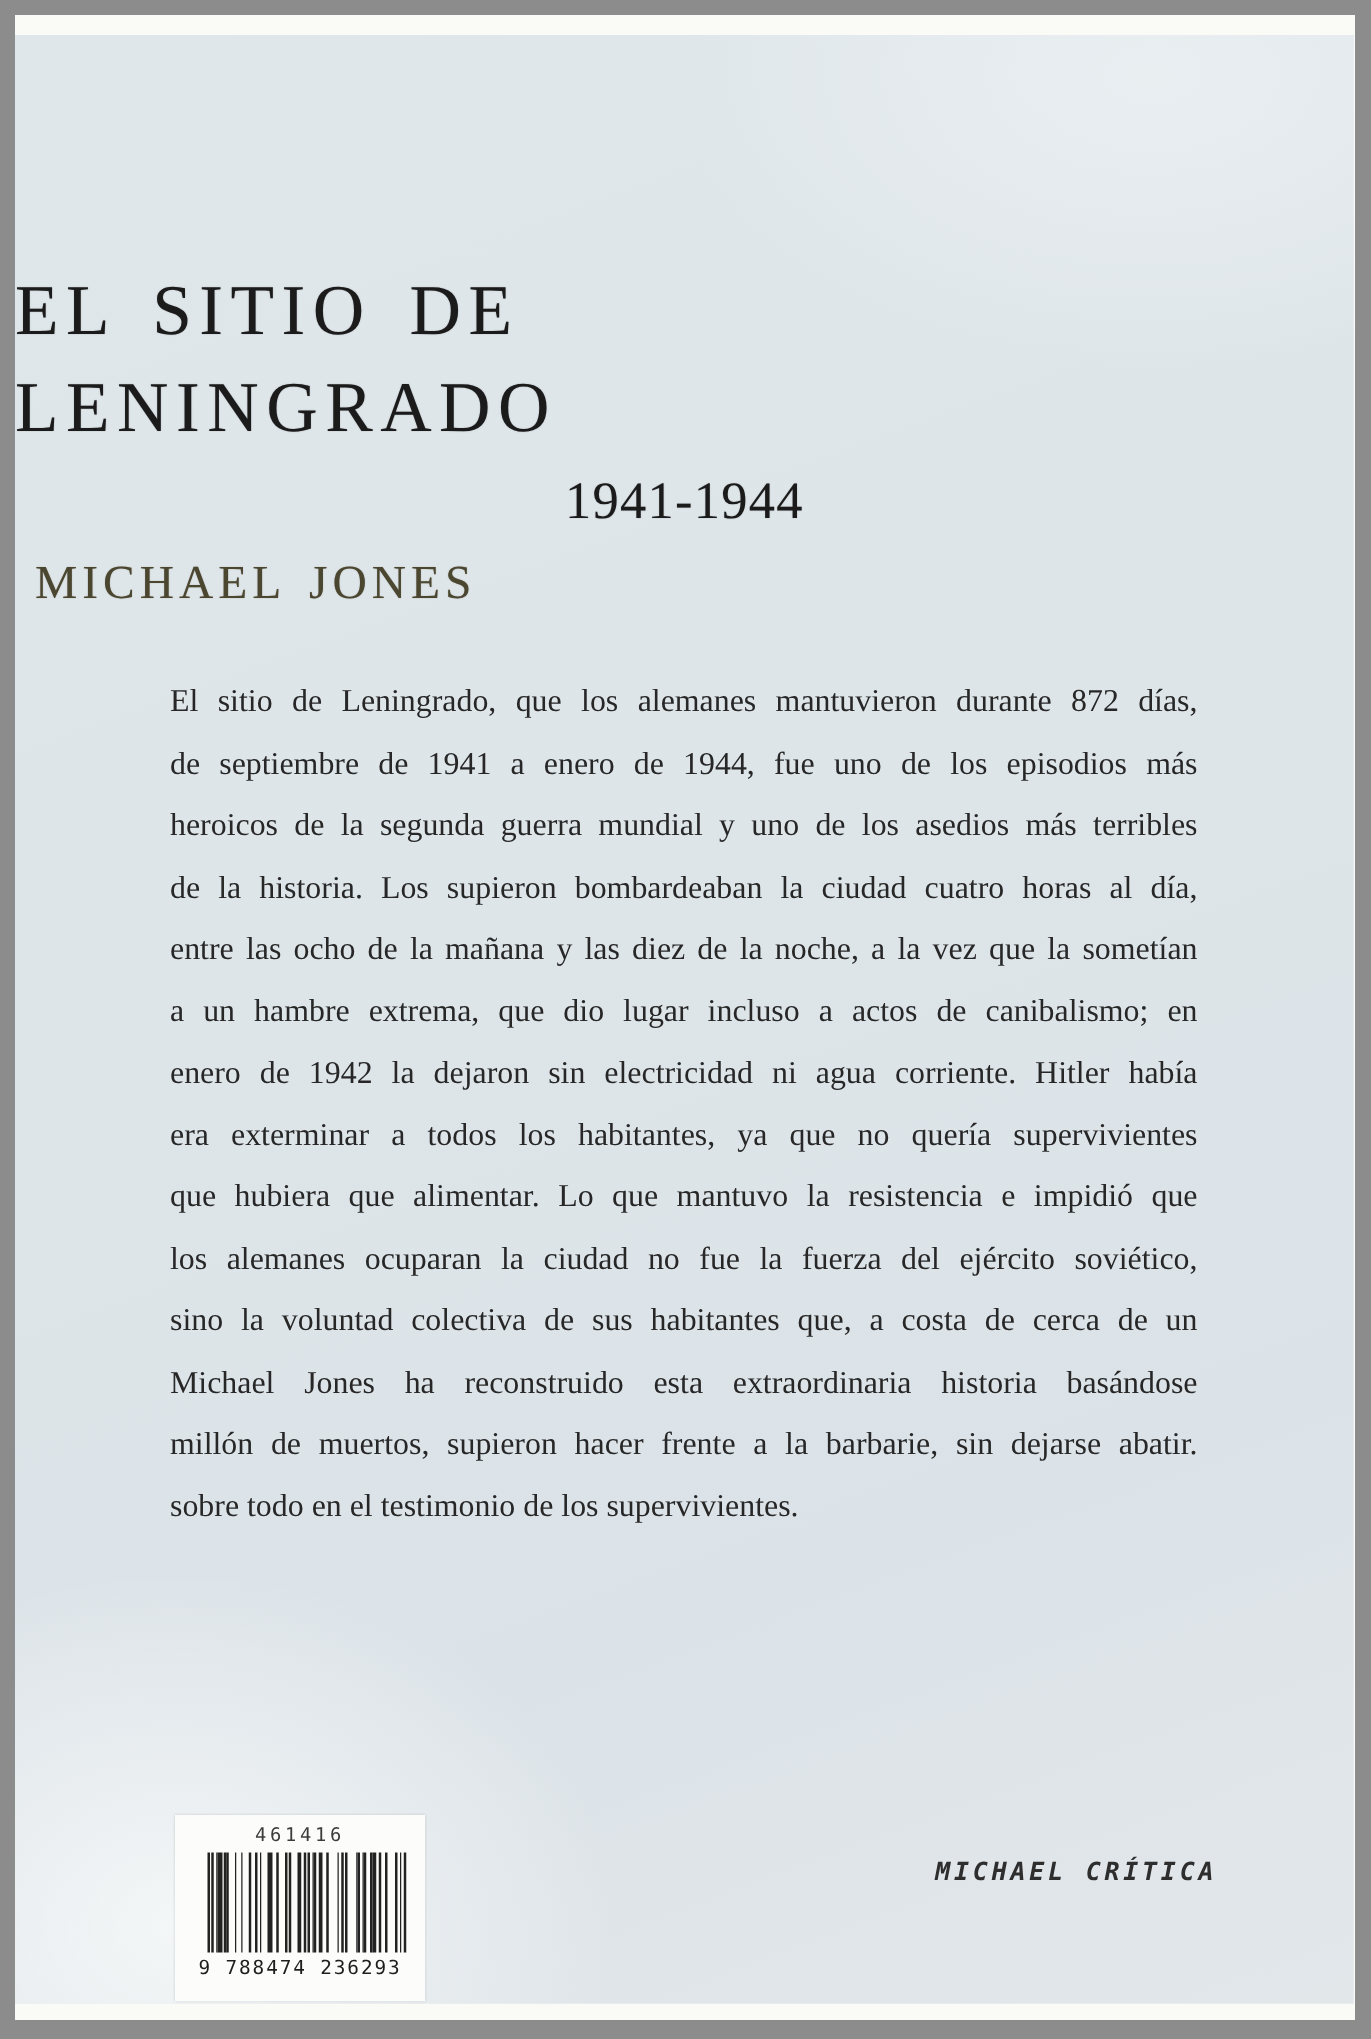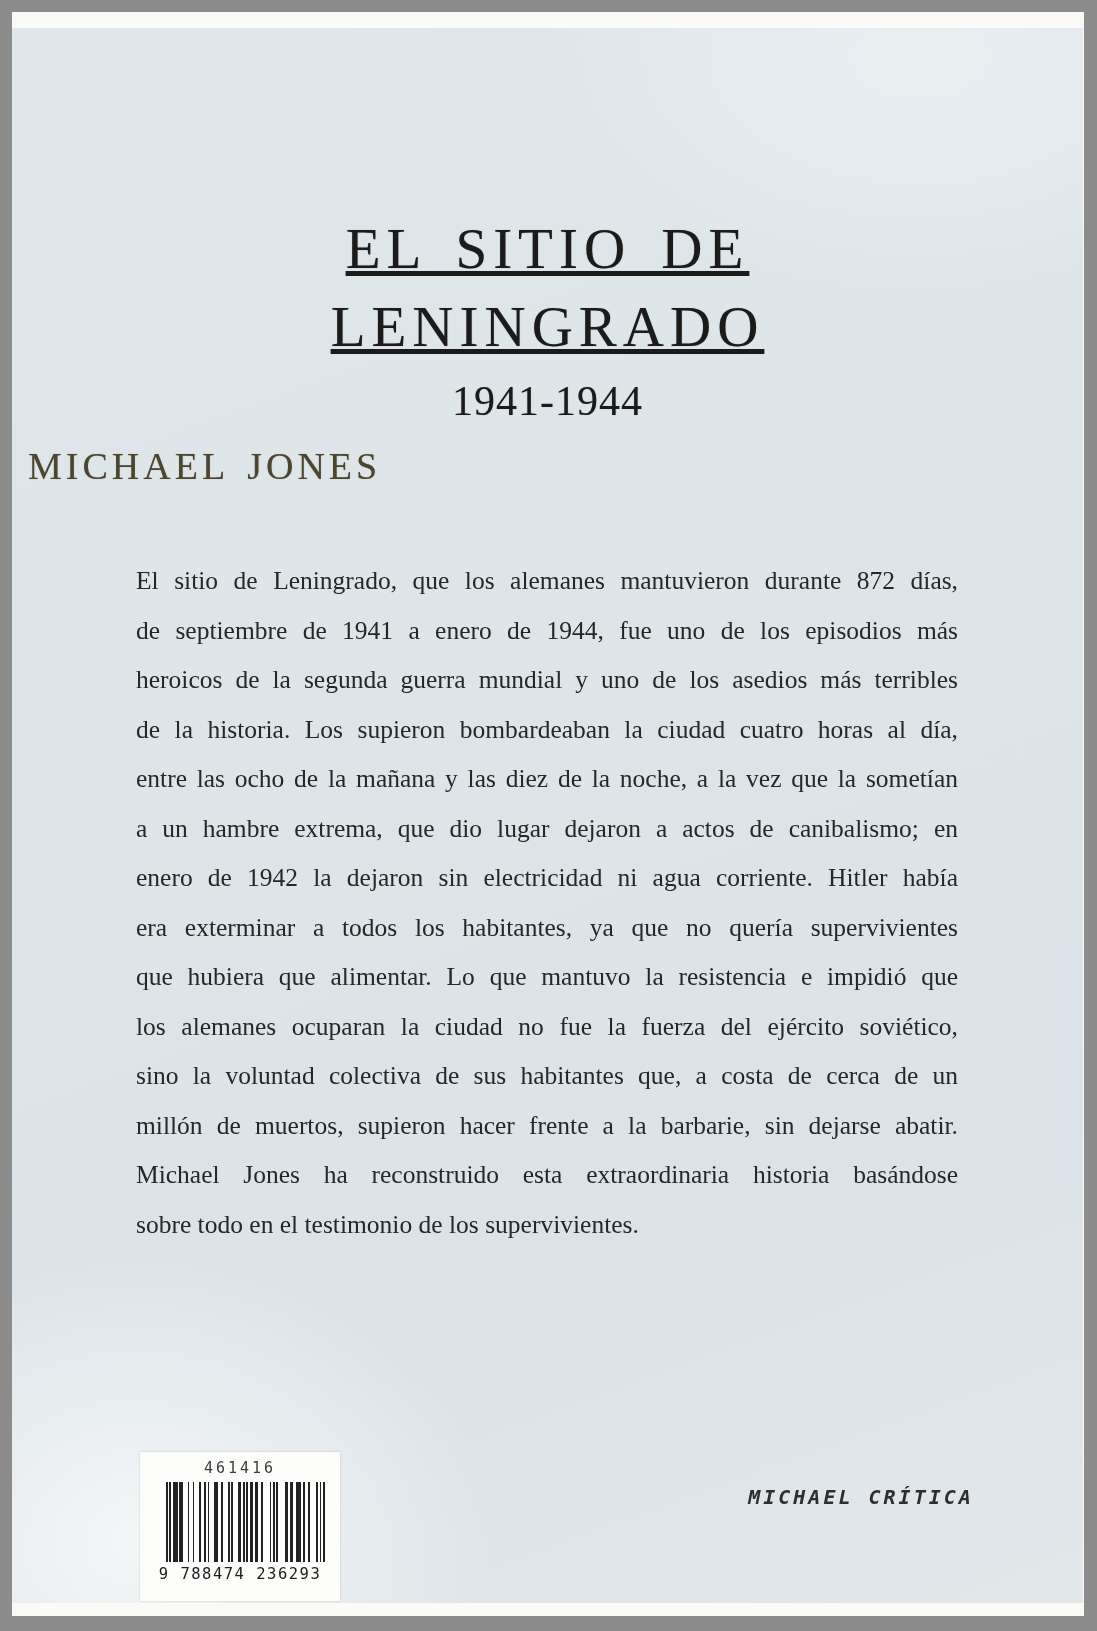--- a/index.html
+++ b/index.html
@@ -24,41 +24,40 @@
     background:var(--page-white);
   }
   .cover{
     position:absolute;left:12px;top:28px;width:1071px;height:1575px;
     background:
       radial-gradient(ellipse 55% 30% at 12% 96%, rgba(248,250,250,0.85) 0%, rgba(248,250,250,0) 60%),
       radial-gradient(ellipse 60% 25% at 85% 2%, rgba(240,244,246,0.6) 0%, rgba(240,244,246,0) 60%),
       linear-gradient(160deg,#e0e7eb 0%, var(--cover-bg) 45%, #dce3e8 75%, #e2e7ea 100%);
   }
   .title{
-    position:absolute;left:0;width:100%;margin:0;text-align:center;
+    position:absolute;left:0;width:100%;margin:0;text-align:left;
     font-weight:400;color:var(--title-ink);
     font-size:57px;letter-spacing:6px;word-spacing:10px;line-height:1.1;
     text-shadow:0 0 1px rgba(30,30,30,0.35);
-    text-decoration:underline;
   }
   .title.l1{top:190px;}
   .title.l2{top:268px;}
   .years{
     position:absolute;left:0;width:100%;top:349px;text-align:center;
     font-size:42px;letter-spacing:1px;color:var(--title-ink);
     text-shadow:0 0 1px rgba(30,30,30,0.3);
   }
   .author{
     position:absolute;left:16px;width:100%;top:416px;text-align:left;
     font-size:38px;letter-spacing:4px;word-spacing:6px;
     color:var(--author-ink);
     text-shadow:0 0 1px rgba(75,70,48,0.4);
   }
   .synopsis{
-    position:absolute;left:124px;top:528px;width:822px;
+    position:absolute;left:124px;top:508px;width:822px;
     font-size:25.5px;color:var(--body-ink);
   }
   .bline{
     line-height:49.5px;height:49.5px;
     text-align:justify;text-align-last:justify;
     white-space:nowrap0; 
   }
   .bline.last{text-align-last:left;}
   .barcode-label{
     position:absolute;left:128px;top:1424px;width:200px;height:149px;
@@ -101,28 +100,28 @@
     <h1 class="title l2">LENINGRADO</h1>
     <div class="years">1941-1944</div>
     <div class="author">MICHAEL JONES</div>
 
     <div class="synopsis">
       <div class="bline">El sitio de Leningrado, que los alemanes mantuvieron durante 872 días,</div>
       <div class="bline">de septiembre de 1941 a enero de 1944, fue uno de los episodios más</div>
       <div class="bline">heroicos de la segunda guerra mundial y uno de los asedios más terribles</div>
       <div class="bline">de la historia. Los supieron bombardeaban la ciudad cuatro horas al día,</div>
       <div class="bline">entre las ocho de la mañana y las diez de la noche, a la vez que la sometían</div>
-      <div class="bline">a un hambre extrema, que dio lugar dejaron a actos de canibalismo; en</div>
+      <div class="bline">a un hambre extrema, que dio lugar incluso a actos de canibalismo; en</div>
       <div class="bline">enero de 1942 la dejaron sin electricidad ni agua corriente. Hitler había</div>
       <div class="bline">era exterminar a todos los habitantes, ya que no quería supervivientes</div>
       <div class="bline">que hubiera que alimentar. Lo que mantuvo la resistencia e impidió que</div>
       <div class="bline">los alemanes ocuparan la ciudad no fue la fuerza del ejército soviético,</div>
       <div class="bline">sino la voluntad colectiva de sus habitantes que, a costa de cerca de un</div>
+      <div class="bline">Michael Jones ha reconstruido esta extraordinaria historia basándose</div>
       <div class="bline">millón de muertos, supieron hacer frente a la barbarie, sin dejarse abatir.</div>
-      <div class="bline">Michael Jones ha reconstruido esta extraordinaria historia basándose</div>
       <div class="bline last">sobre todo en el testimonio de los supervivientes.</div>
     </div>
 
     <div class="barcode-label">
       <div class="sticker-num">461416</div>
       <div class="bars" id="barcode-bars">
           <span class="b" style="width: 1.68421px;"></span>
           <span style="width: 1.68421px;"></span>
           <span class="b" style="width: 1.68421px;"></span>
           <span style="width: 1.68421px;"></span>

